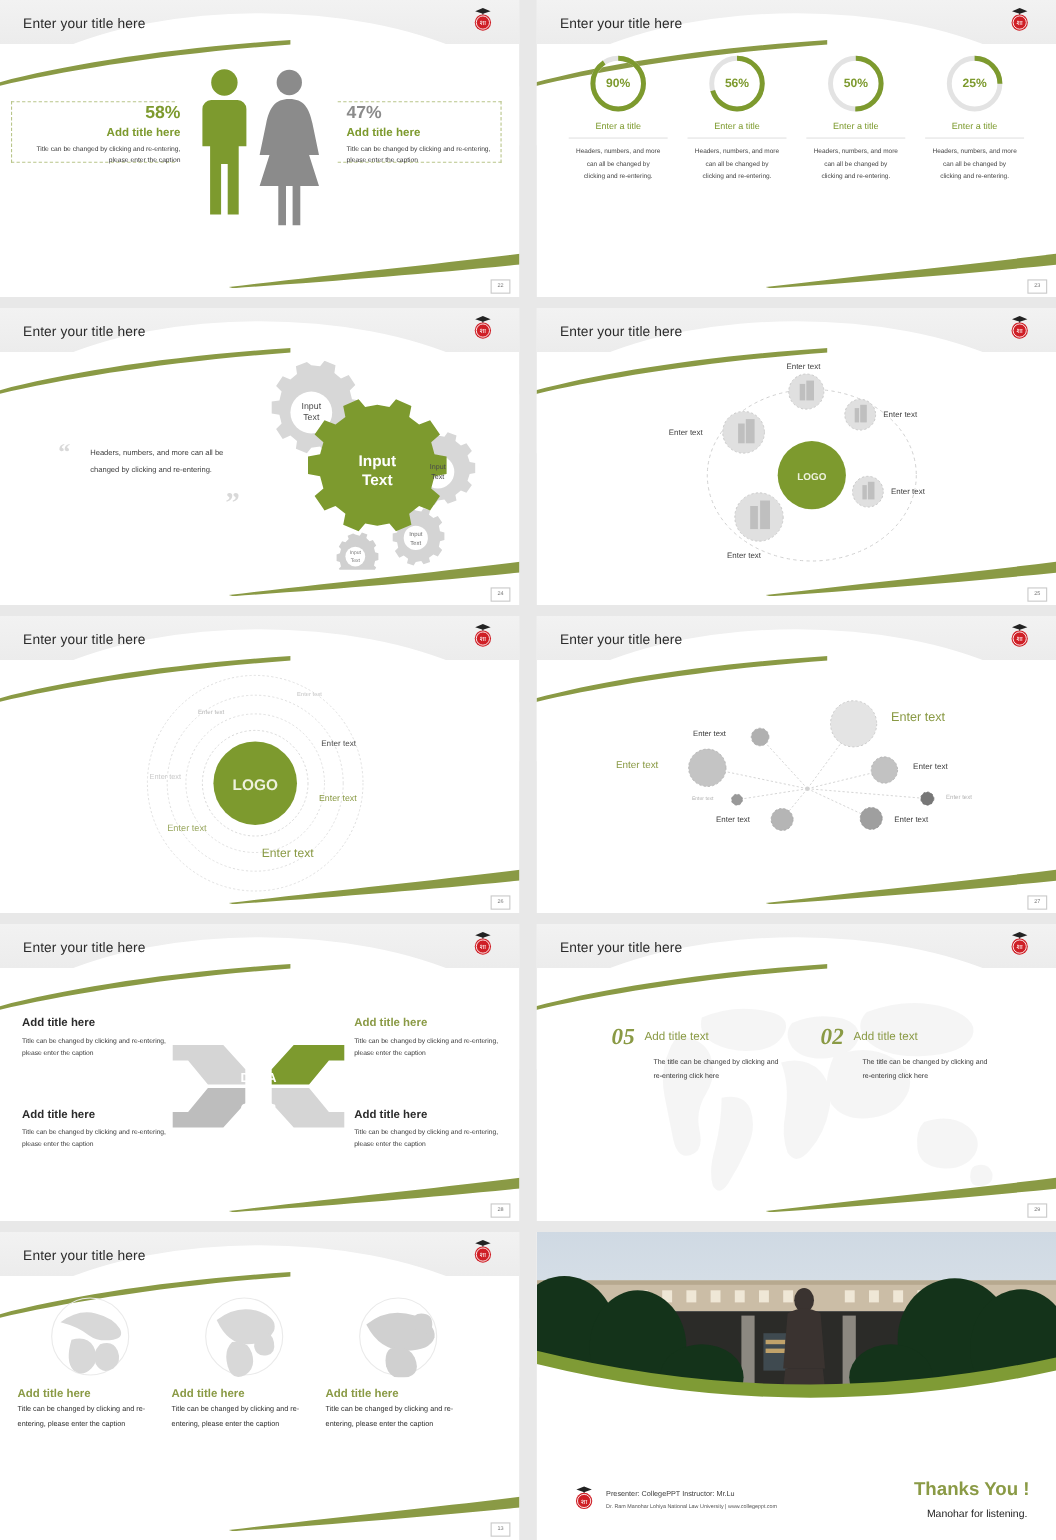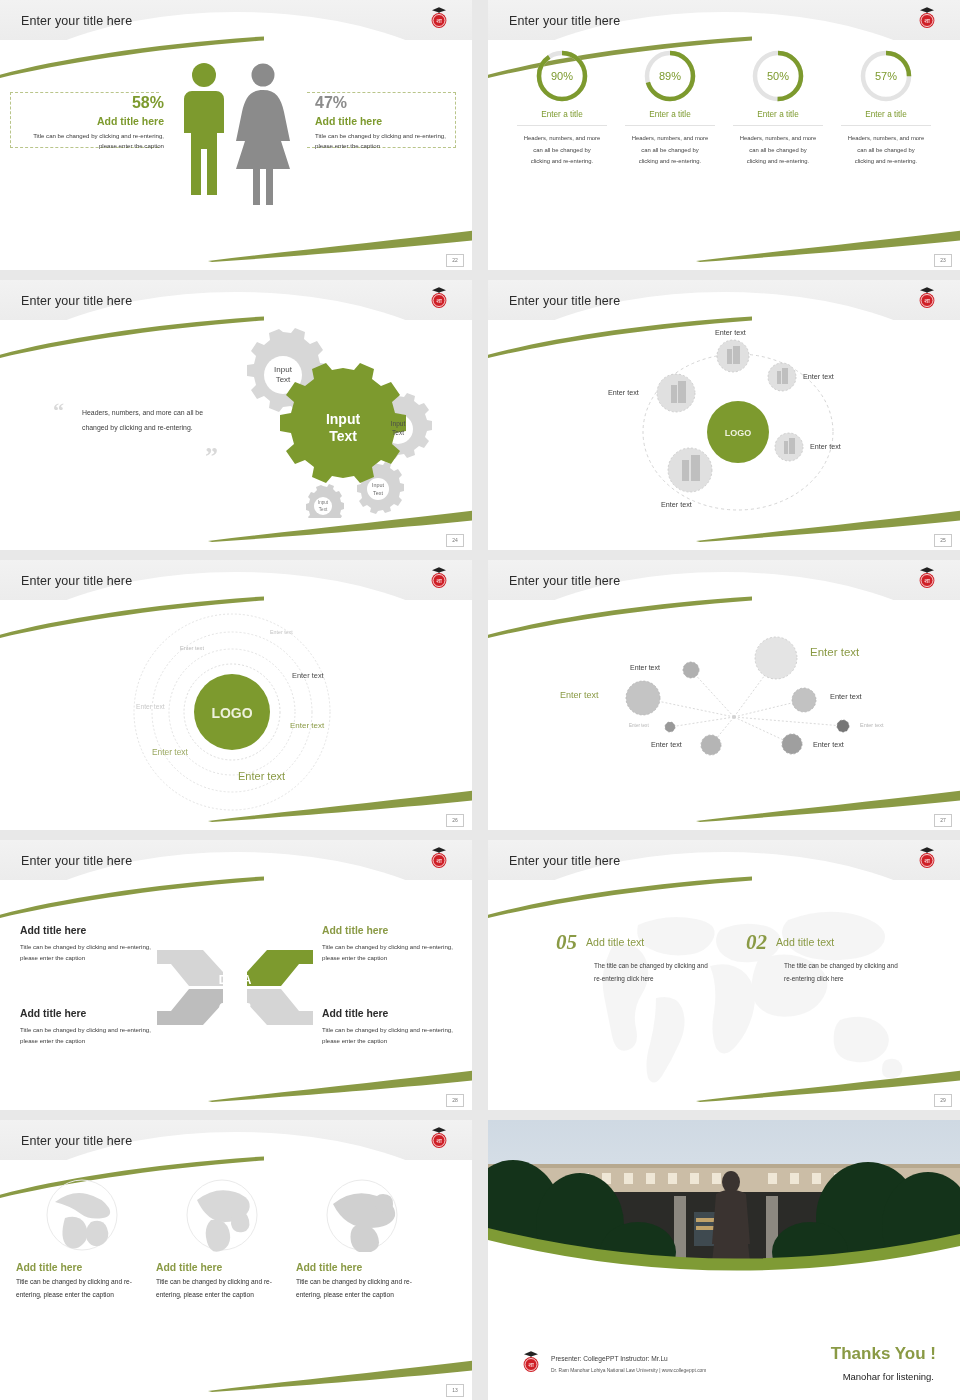--- a/index.html
+++ b/index.html
@@ -78,21 +78,21 @@
     border-left:1px dashed #b9c58a;border-top:1px dashed #b9c58a;border-bottom:1px dashed #b9c58a;}
   .dashbox-r{position:absolute;left:307px;top:52px;width:148px;height:54px;
     border-right:1px dashed #b9c58a;border-top:1px dashed #b9c58a;border-bottom:1px dashed #b9c58a;}
 
   
   .s2-row{position:absolute;left:0;top:8px;width:100%;display:flex;justify-content:center;gap:18px;}
   .donut-cell{width:90px;text-align:center;}
   .donut{position:relative;width:56px;height:56px;margin:0 auto;}
   .donut .val{position:absolute;left:0;top:0;width:56px;height:56px;
     display:flex;align-items:center;justify-content:center;
-    font-size:11px;font-weight:normal;color:#7d9a2e;}
+    font-size:11px;font-weight:bold;color:#7d9a2e;}
   .d-title{font-size:8.2px;font-weight:normal;color:#7d9a2e;margin-top:6px;
     padding-bottom:6px;border-bottom:1px solid #e2e2e2;}
   .d-body{font-size:5.9px;color:#444;line-height:1.95;margin-top:7px;padding:0 6px;}
 
   
   .quote-mark{position:absolute;font-family:"Liberation Serif",serif;color:#d9d9d9;font-weight:bold;}
   .s3-txt{position:absolute;left:82px;top:86px;width:135px;font-size:6.9px;color:#3c3c3c;line-height:2.1;}
   .gearbox{position:absolute;left:220px;top:8px;width:240px;height:190px;}
 
   
@@ -225,21 +225,21 @@
           </div>
           <div class="d-title">Enter a title</div>
           <div class="d-body">Headers, numbers, and more can all be changed by clicking and re-entering.</div>
         </div>
         <div class="donut-cell">
           <div class="donut">
             <svg viewBox="0 0 56 56" width="56" height="56">
               <circle cx="28" cy="28" r="23" fill="none" stroke="#e3e3e3" stroke-width="4.5"></circle>
               <circle cx="28" cy="28" r="23" fill="none" stroke="#7d9a2e" stroke-width="4.5" stroke-dasharray="101.2 144.5" transform="rotate(-90 28 28)"></circle>
             </svg>
-            <div class="val">89%</div>
+            <div class="val">56%</div>
           </div>
           <div class="d-title">Enter a title</div>
           <div class="d-body">Headers, numbers, and more can all be changed by clicking and re-entering.</div>
         </div>
         <div class="donut-cell">
           <div class="donut">
             <svg viewBox="0 0 56 56" width="56" height="56">
               <circle cx="28" cy="28" r="23" fill="none" stroke="#e3e3e3" stroke-width="4.5"></circle>
               <circle cx="28" cy="28" r="23" fill="none" stroke="#7d9a2e" stroke-width="4.5" stroke-dasharray="72.3 144.5" transform="rotate(-90 28 28)"></circle>
             </svg>
@@ -247,21 +247,21 @@
           </div>
           <div class="d-title">Enter a title</div>
           <div class="d-body">Headers, numbers, and more can all be changed by clicking and re-entering.</div>
         </div>
         <div class="donut-cell">
           <div class="donut">
             <svg viewBox="0 0 56 56" width="56" height="56">
               <circle cx="28" cy="28" r="23" fill="none" stroke="#e3e3e3" stroke-width="4.5"></circle>
               <circle cx="28" cy="28" r="23" fill="none" stroke="#7d9a2e" stroke-width="4.5" stroke-dasharray="36.1 144.5" transform="rotate(-90 28 28)"></circle>
             </svg>
-            <div class="val">57%</div>
+            <div class="val">25%</div>
           </div>
           <div class="d-title">Enter a title</div>
           <div class="d-body">Headers, numbers, and more can all be changed by clicking and re-entering.</div>
         </div>
       </div>
     </div>
     <div class="pagenum">23</div>
   </div>
 
   <div class="slide">

